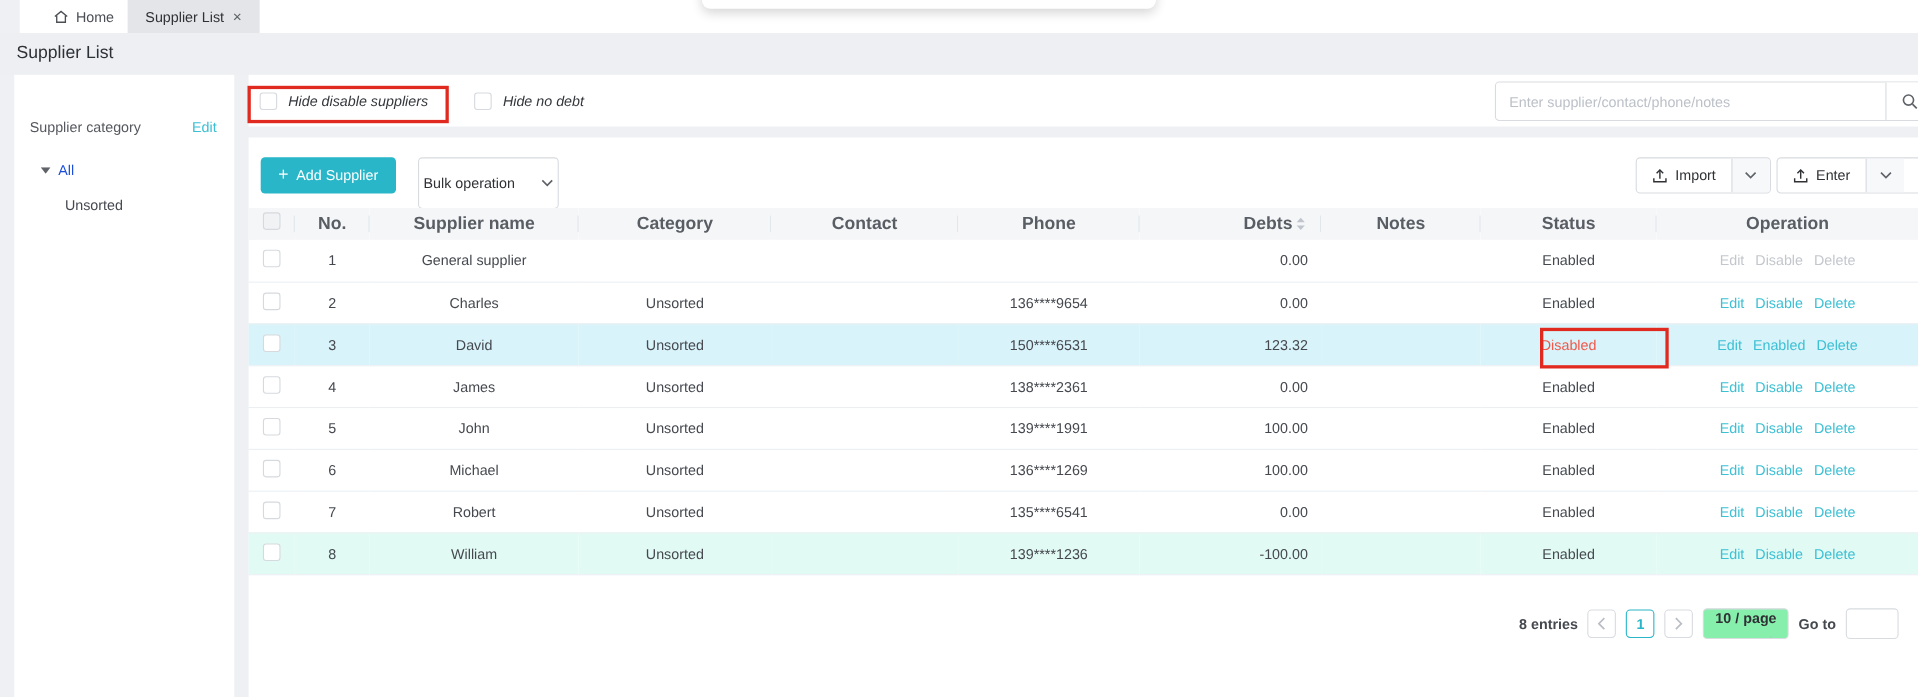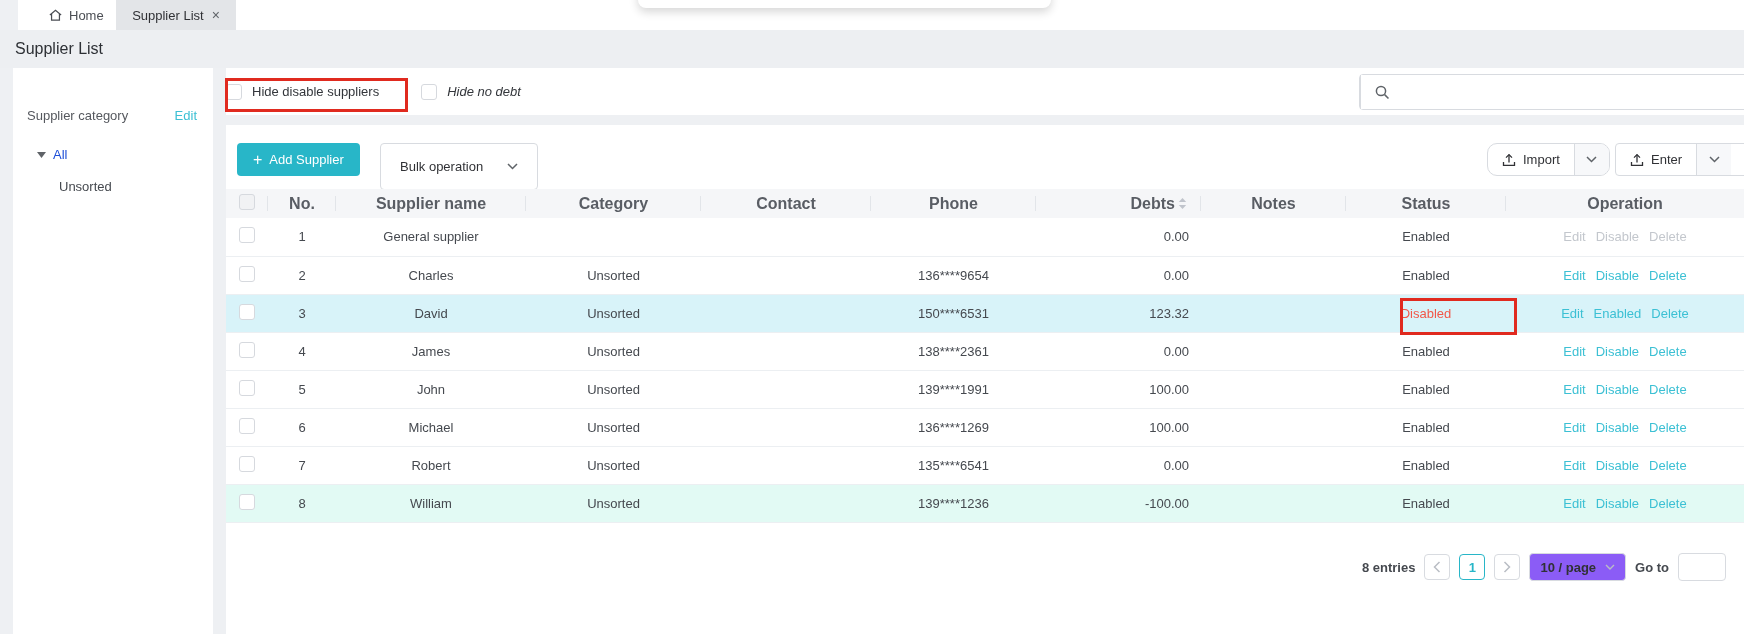--- a/index.html
+++ b/index.html
@@ -22,55 +22,55 @@
   .sidebar { position:absolute; left:13px; top:68px; bottom:0; width:200px; background:#fff; }
   .side-head { display:flex; justify-content:space-between; align-items:center; padding:24px 16px 0 14px;margin-top:16px; }
   .side-title { color:#55585e; }
   .link { color:var(--link); cursor:pointer; }
   .tree-root { display:flex; align-items:center; gap:7px; margin:24px 0 0 24px; color:#1d4ed8; cursor:pointer; }
   .tree-child { margin:17px 0 0 46px; color:#45494f; cursor:pointer; }
   
   .filter-bar { position:absolute; left:226px; top:68px; right:0; height:47px; background:#fff; display:flex; align-items:center; }
   .cb { display:inline-block; width:16px; height:16px; background:#fff; border:1px solid #d6d9de; border-radius:3px; flex:none; cursor:pointer; }
   .chk-item { display:flex; align-items:center; gap:10px; color:#33363b; }
-  .chk-hide-disabled { margin-left:0; }
+  .chk-hide-disabled { margin-left:10px;font-style:italic; }
   .chk-hide-debt { margin-left:42px;font-style:italic; }
   .search-group { position:absolute; left:1359px; top:74px; width:400px; height:36px; border:1px solid #d8dbe0; border-radius:4px 0 0 4px; background:#fff; display:flex; align-items:stretch; }
   .search-group input { flex:1; border:none; outline:none; padding:0 12px; font:inherit; color:#45494f; background:transparent; }
   .search-group input::placeholder { color:#bcc1c8; }
   .search-btn { width:44px; border-left:1px solid #d8dbe0; display:flex; align-items:center; justify-content:center; cursor:pointer; background:#fff; }
   
   .main-card { position:absolute; left:226px; top:125px; right:0; bottom:0; background:#fff; }
   .toolbar { position:relative; height:51px; }
   .btn-add { position:absolute; left:11px; top:18px; height:33px; padding:0 16px; background:var(--accent); color:#fff; border:none; border-radius:4px; font:inherit; cursor:pointer; display:flex; align-items:center; gap:7px; }
   .btn-add .plus { font-size:16px; line-height:1; }
-  .btn-bulk { position:absolute; left:154px; top:18px; height:47px; padding:0 19px; background:#fff; border:1px solid #d8dbe0; border-radius:4px; font:inherit; color:#303135; cursor:pointer; display:flex; align-items:center; gap:24px; }
+  .btn-bulk { position:absolute; left:154px; top:18px; height:47px; padding:0 4px; background:#fff; border:1px solid #d8dbe0; border-radius:4px; font:inherit; color:#303135; cursor:pointer; display:flex; align-items:center; gap:24px; }
   .split-btn { position:absolute; top:18px; height:33px; display:flex; border:1px solid #d8dbe0; border-radius:4px; background:#fff; overflow:hidden; }
   .split-main { display:flex; align-items:center; gap:7px; padding:0 14px; color:#303135; cursor:pointer; }
   .split-caret { width:35px; border-left:1px solid #d8dbe0; display:flex; align-items:center; justify-content:center; background:#f7f8fa; cursor:pointer; }
-  .grp-import { left:1261px;border-radius:10px; }
+  .grp-import { left:1261px; }
   .grp-export { left:1389px; width:141px; }
   
   table { width:100%; border-collapse:collapse; table-layout:fixed; margin-top:13px; }
   thead th { height:29px; background:#f5f6f8; font-weight:700; color:#595d64; font-size:16px; text-align:center; position:relative; }
   thead th:not(:last-child)::after { content:""; position:absolute; right:0; top:7px; bottom:7px; width:1px; background:#e2e5e9; }
   tbody td { height:38px; text-align:center; border-bottom:1px solid #eceff2; color:#45494f; }
   .col-debts { text-align:right; padding-right:12px; }
   th.col-debts { padding-right:14px; }
   .th-debts-inner { display:inline-flex; align-items:center; gap:3px; }
   .hl-cyan td { background:var(--hl-cyan); }
   .hl-mint td { background:var(--hl-mint); }
   .op-link { color:var(--link); margin:0 5px; cursor:pointer; }
   .op-muted { color:#c3c7cd; cursor:default; }
   .status-disabled { color:var(--danger); }
   
   .pagination { position:absolute; right:18px; top:428px; display:flex; align-items:center; gap:9px; color:#45494f;font-weight:bold; }
   .pg-btn { width:26px; height:26px; border:1px solid #d8dbe0; border-radius:4px; background:#fff; display:flex; align-items:center; justify-content:center; cursor:pointer; }
   .pg-current { width:26px; height:26px; border:1px solid var(--accent); border-radius:4px; color:var(--accent); display:flex; align-items:center; justify-content:center; background:#fff; cursor:pointer; }
-  .pg-size { height:28px; border:1px solid #d8dbe0; border-radius:4px; background:#8b5cf6; display:flex; align-items:center; gap:9px; padding:0 10px; cursor:pointer; color:#303135; }
+  .pg-size { height:28px; border:1px solid #d8dbe0; border-radius:4px; background:#86efac; display:flex; align-items:flex-end; gap:9px; padding:0 10px; cursor:pointer; color:#303135;flex-direction:column; }
   .pg-goto-input { width:48px; height:28px; border:1px solid #d8dbe0; border-radius:4px; background:#fff; outline:none; font:inherit; padding:0 6px; }
   
   .anno { position:absolute; border:3px solid var(--anno-red); pointer-events:none; z-index:50; }
   .anno-filter { left:225px; top:78px; width:183px; height:34px; }
   .anno-status { left:1400px; top:298px; width:117px; height:37px; }
   svg { display:block; }
 </style>
 </head>
 <body>
 
@@ -115,20 +115,21 @@
   <div class="chk-item chk-hide-disabled">
     <span class="cb"></span>
     <span>Hide disable suppliers</span>
   </div>
   <div class="chk-item chk-hide-debt">
     <span class="cb"></span>
     <span>Hide no debt</span>
   </div>
 </div>
 <div class="search-group">
+  <input type="text" placeholder="Enter supplier/contact/phone/notes" style="">
   <span class="search-btn">
     <svg width="17" height="17" viewBox="0 0 17 17" fill="none" stroke="#5f6368" stroke-width="1.5">
       <circle cx="7" cy="7" r="4.6"></circle>
         <path d="M10.6 10.6 L14.5 14.5"></path>
     </svg>
   </span>
 </div>
 
 <div class="main-card">
   <div class="toolbar">

